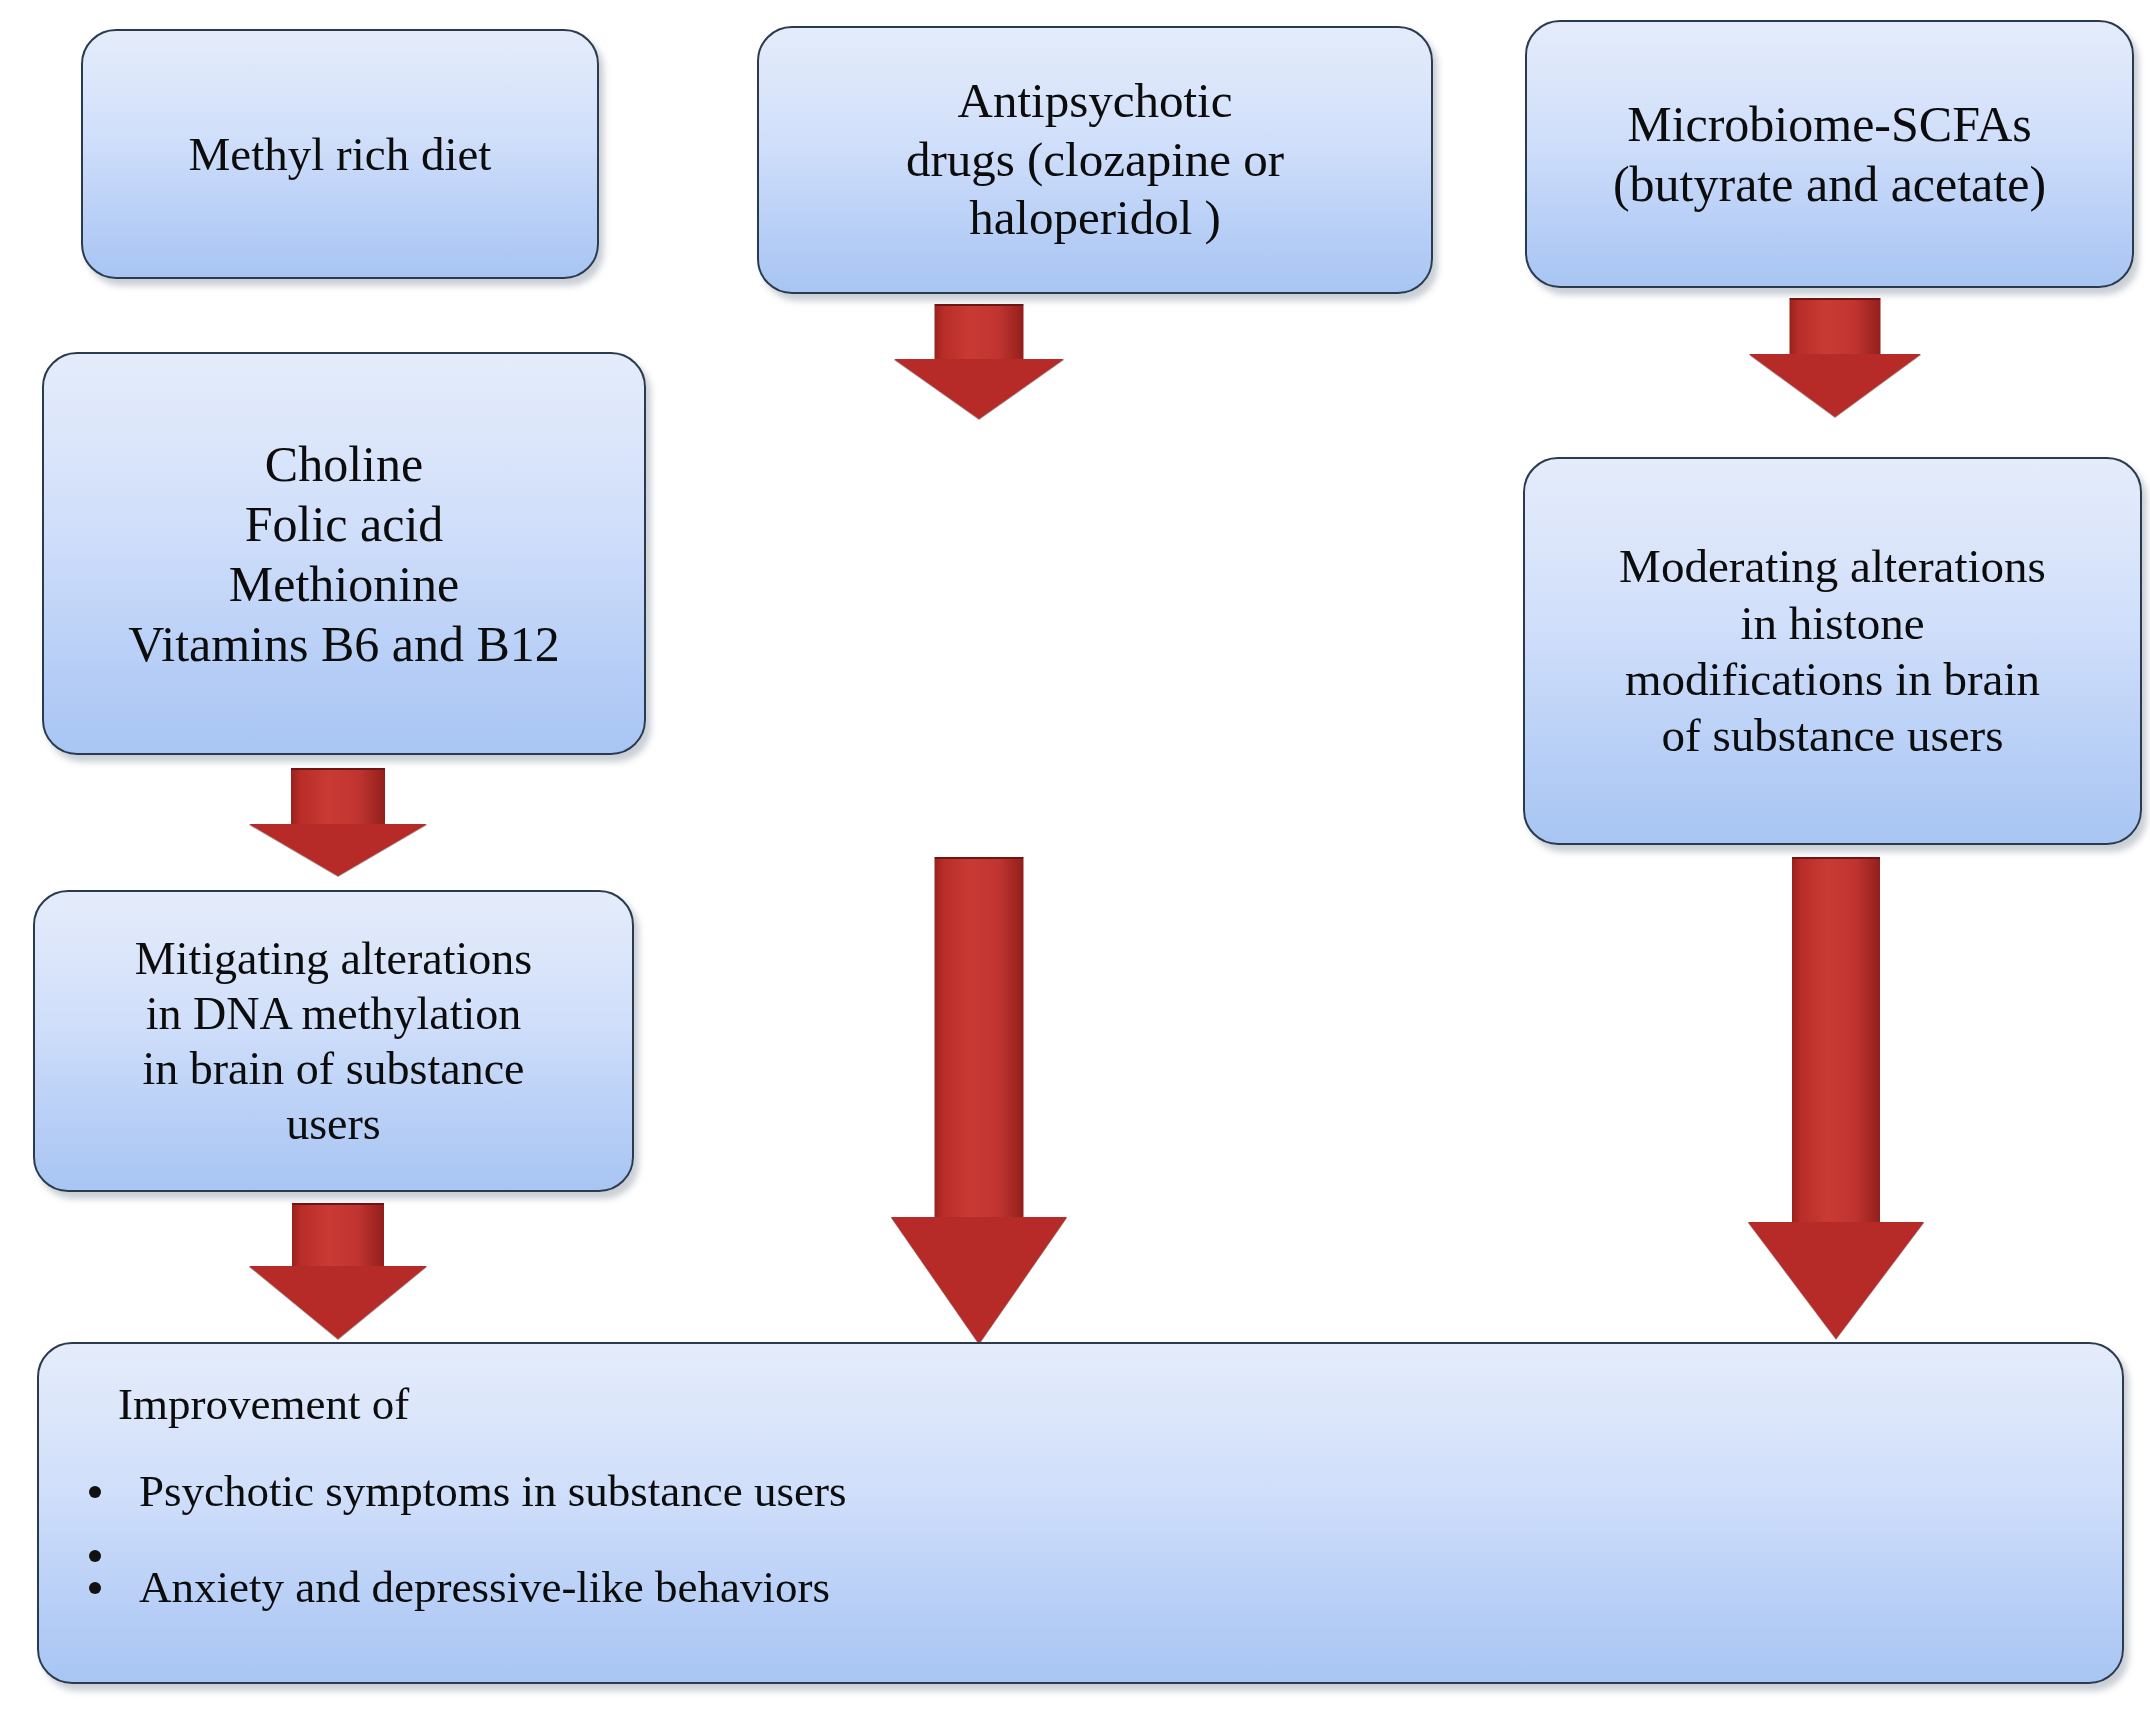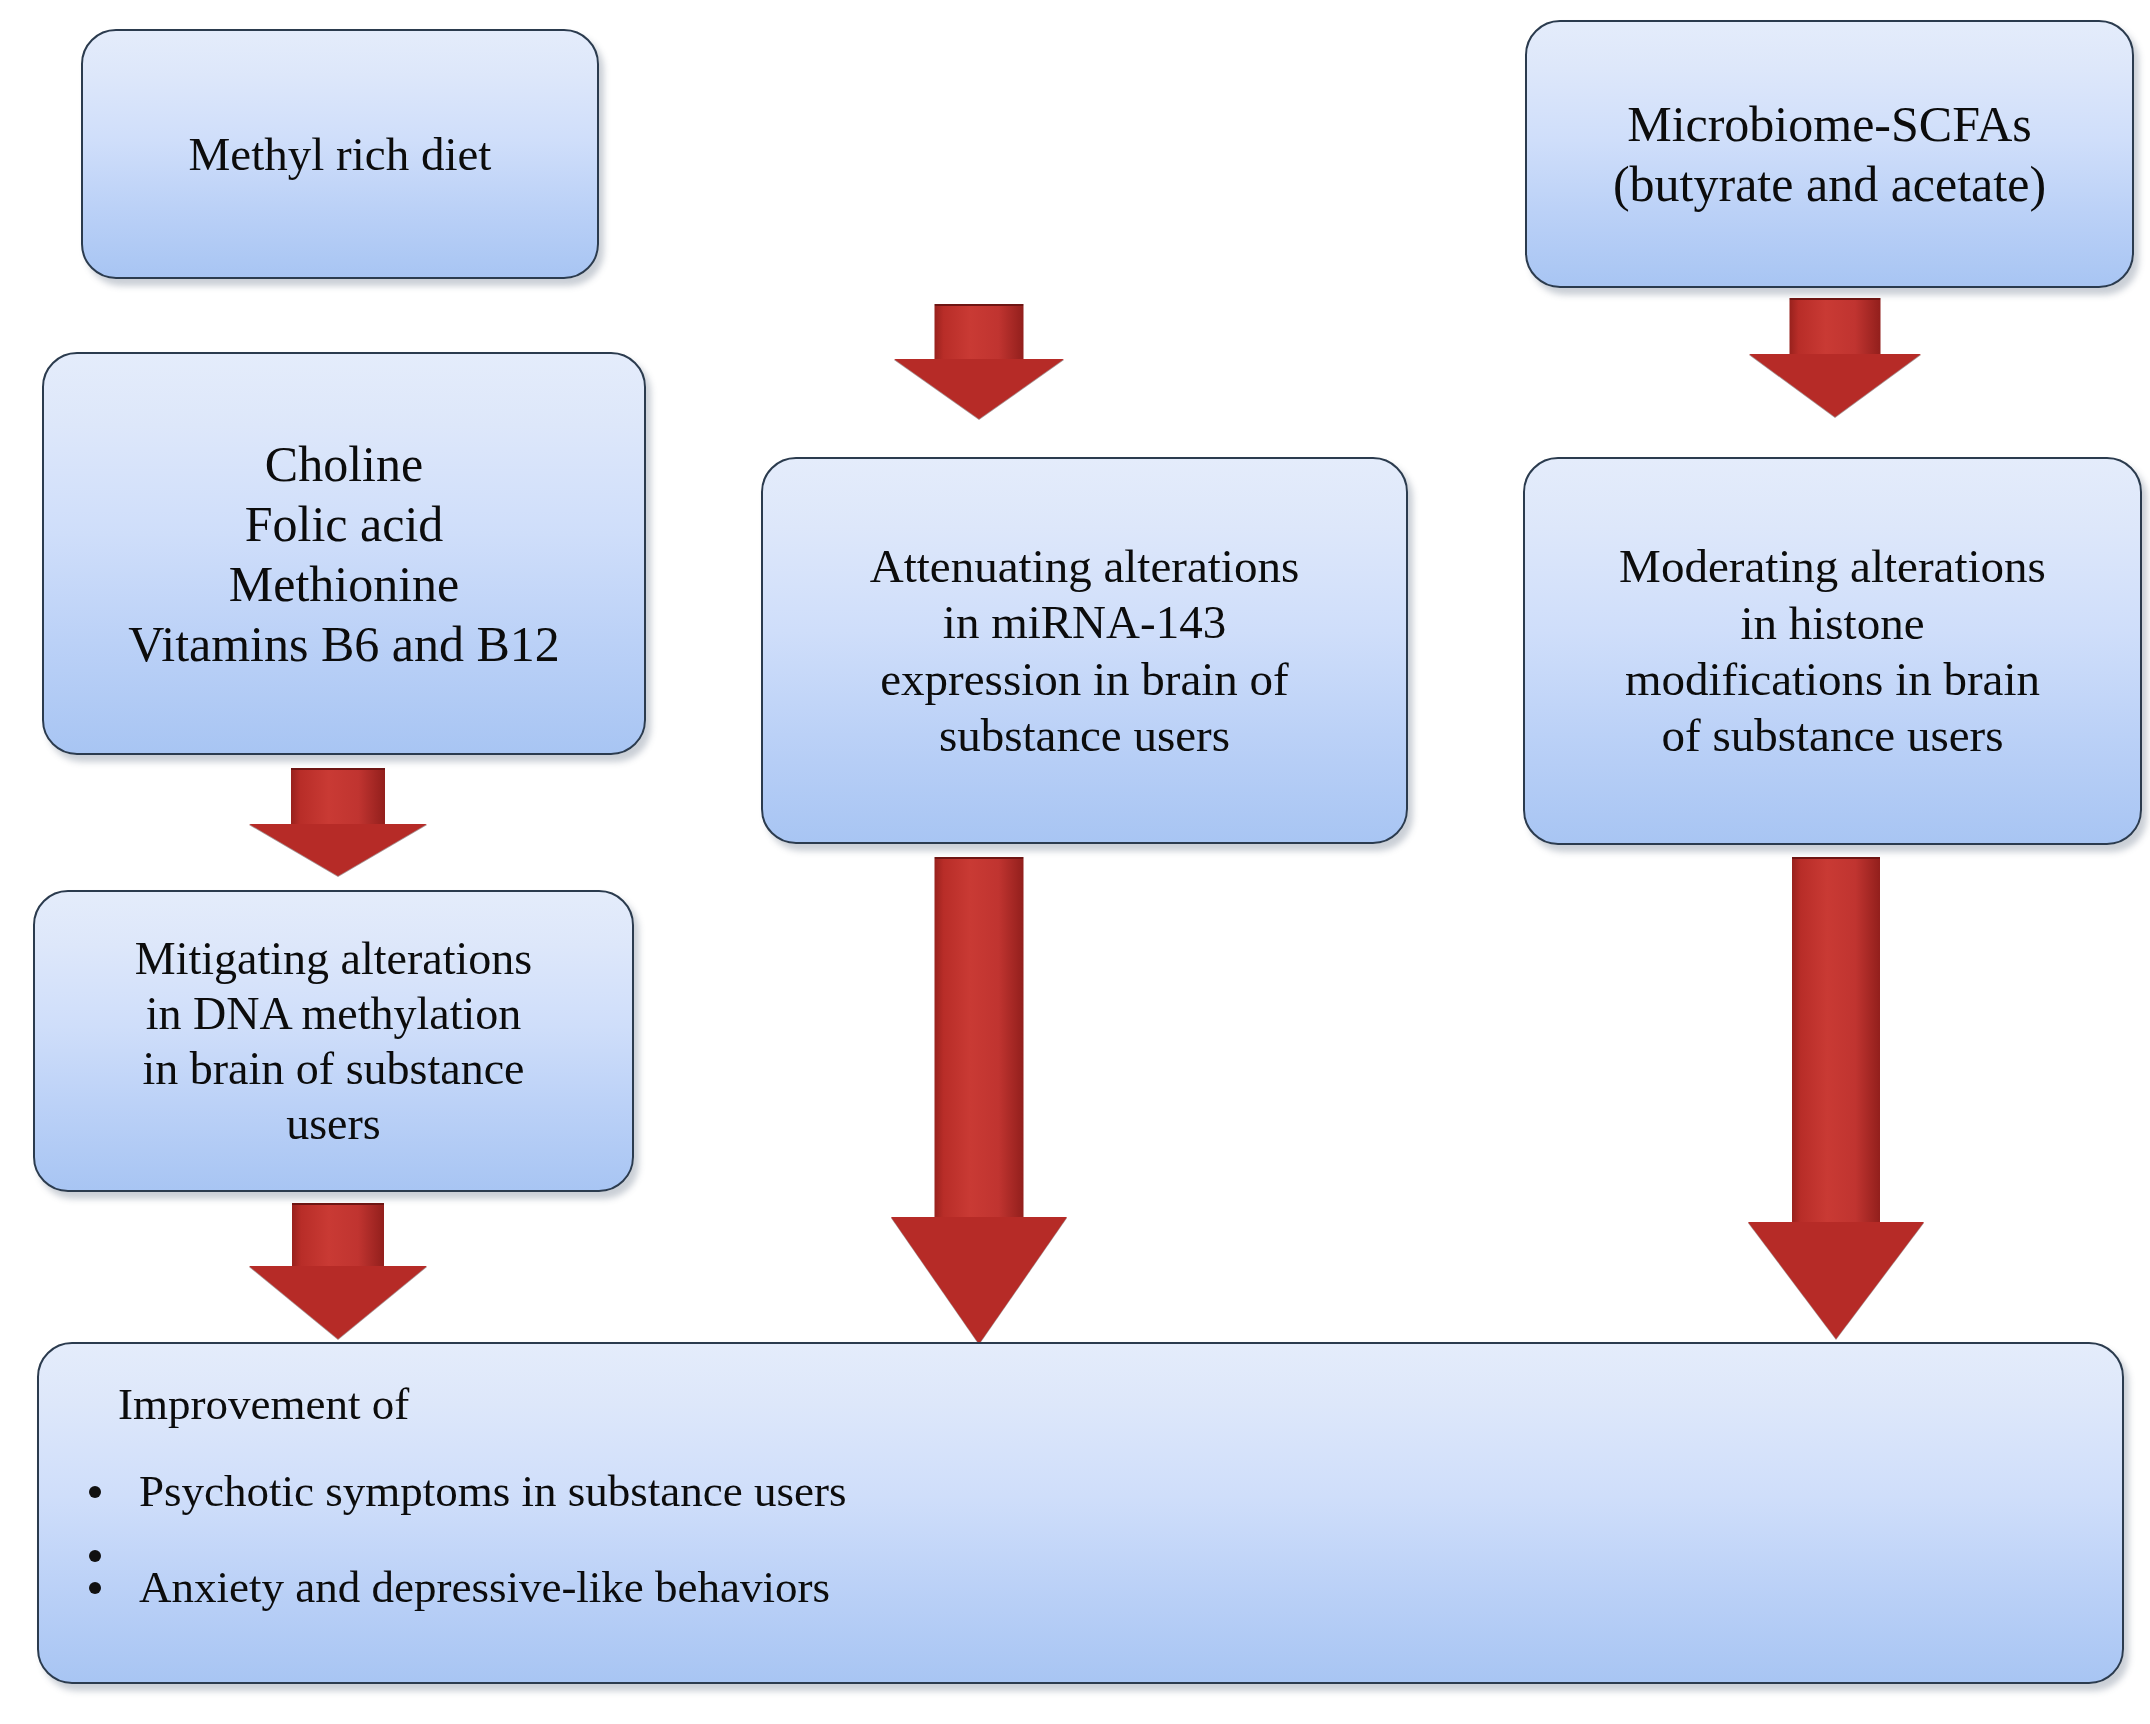--- a/index.html
+++ b/index.html
@@ -139,32 +139,31 @@
 in DNA methylation
 in brain of substance
 users</div>
   </div>
 
   <div class="arrow-wrap" style="left:237px; top:1203px; width:201px; height:141px;">
     <div class="arrow-shaft" style="top:0; width:92px; height:70px;"></div>
     <div class="arrow-head" style="top:63px; border-left-width:89px; border-right-width:89px; border-top-width:73px;"></div>
   </div>
 
+  <div class="node" style="left:757px; top:26px; width:676px; height:268px; font-size:49px;">
+    <div class="txt">Antipsychotic
+drugs (clozapine or
+haloperidol )</div>
+  </div>
 
   <div class="arrow-wrap" style="left:885px; top:304px; width:187px; height:117px;">
     <div class="arrow-shaft" style="top:0; width:89px; height:62px;"></div>
     <div class="arrow-head" style="top:55px; border-left-width:85px; border-right-width:85px; border-top-width:60px;"></div>
   </div>
 
-  <div class="node" style="left:761px; top:457px; width:647px; height:387px; font-size:47px;">
-    <div class="txt">Attenuating alterations
-in miRNA-143
-expression in brain of
-substance users</div>
-  </div>
 
   <div class="arrow-wrap" style="left:878px; top:857px; width:201px; height:486px;">
     <div class="arrow-shaft" style="top:0; width:89px; height:367px;"></div>
     <div class="arrow-head" style="top:360px; border-left-width:88px; border-right-width:88px; border-top-width:127px;"></div>
   </div>
 
   <div class="node" style="left:1525px; top:20px; width:609px; height:268px; font-size:50px;">
     <div class="txt">Microbiome-SCFAs
 (butyrate and acetate)</div>
   </div>

